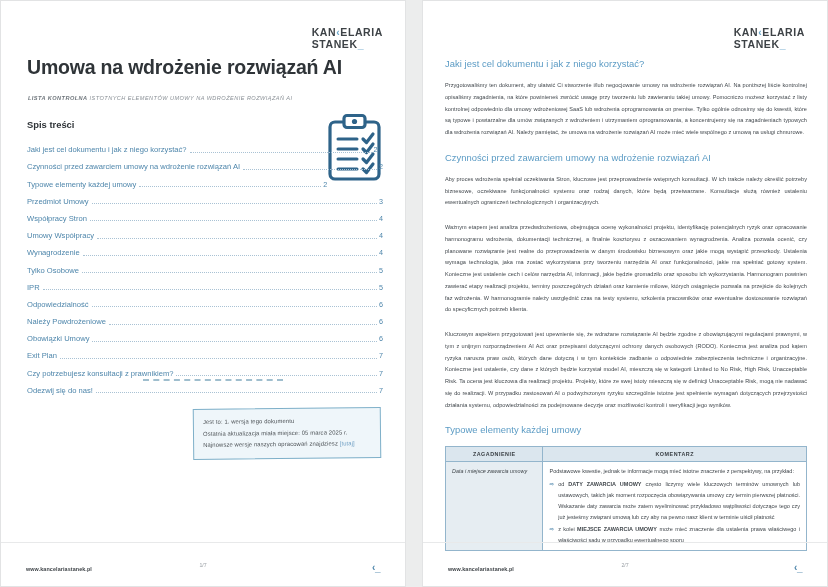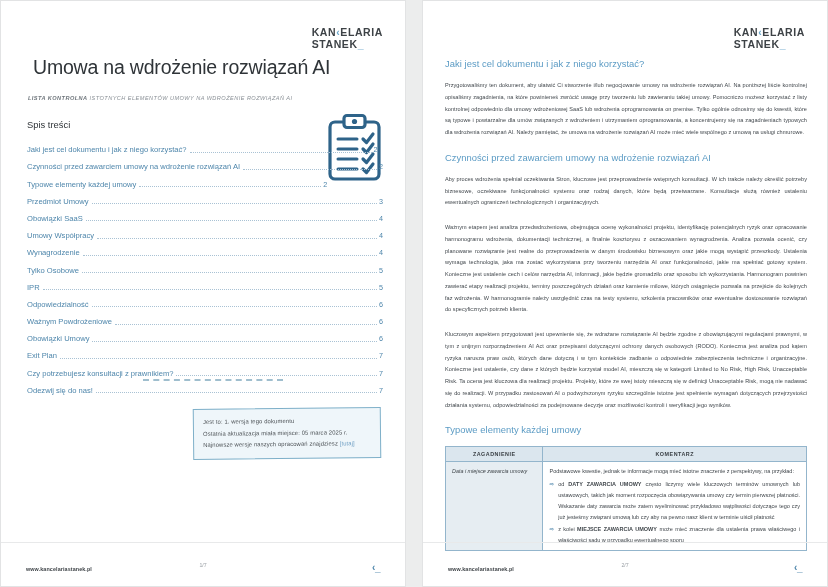--- a/index.html
+++ b/index.html
@@ -39,41 +39,41 @@
     font-size: 10.5px;
     letter-spacing: 0.6px;
     color: #3d4246;
   }
   .logo .chev { color: #6aa7cc; font-weight: bold; }
   .logo .dash { color: #6aa7cc; letter-spacing: 0; }
 
   
   .doc-title {
     position: absolute;
-    left: 32px; top: 55px;
+    left: 26px; top: 55px;
     font-size: 19.5px;
-    font-weight: normal;
+    font-weight: bold;
     color: #2f3438;
     letter-spacing: -0.2px;
   }
   .doc-subtitle {
     position: absolute;
     left: 27px; top: 94px;
     font-size: 5.6px;
     font-style: italic;
     letter-spacing: 0.45px;
     color: #8a9096;
   }
   .doc-subtitle b { color: #6f767c; font-weight: bold; }
 
   .toc-title {
     position: absolute;
     left: 26px; top: 118px;
     font-size: 9.4px;
-    font-weight: normal;
+    font-weight: bold;
     color: #2f3438;
   }
   .toc {
     position: absolute;
     left: 26px; right: 22px; top: 137px;
   }
   .toc-row {
     display: flex;
     align-items: flex-end;
     font-size: 7.6px;
@@ -274,21 +274,21 @@
             <span class="dots"></span>
             <span class="pg">2</span>
             <span class="spacer"></span>
           </div>
         <div class="toc-row">
             <span class="lbl">Przedmiot Umowy</span>
             <span class="dots"></span>
             <span class="pg">3</span>
           </div>
         <div class="toc-row">
-            <span class="lbl">Obowiązki SaaS</span>
+            <span class="lbl">Współpracy Stron</span>
             <span class="dots"></span>
             <span class="pg">4</span>
           </div>
         <div class="toc-row">
             <span class="lbl">Umowy Współpracy</span>
             <span class="dots"></span>
             <span class="pg">4</span>
           </div>
         <div class="toc-row">
             <span class="lbl">Wynagrodzenie</span>
@@ -304,21 +304,21 @@
             <span class="lbl">IPR</span>
             <span class="dots"></span>
             <span class="pg">5</span>
           </div>
         <div class="toc-row">
             <span class="lbl">Odpowiedzialność</span>
             <span class="dots"></span>
             <span class="pg">6</span>
           </div>
         <div class="toc-row">
-            <span class="lbl">Ważnym Powdrożeniowe</span>
+            <span class="lbl">Należy Powdrożeniowe</span>
             <span class="dots"></span>
             <span class="pg">6</span>
           </div>
         <div class="toc-row">
             <span class="lbl">Obowiązki Umowy</span>
             <span class="dots"></span>
             <span class="pg">6</span>
           </div>
         <div class="toc-row">
             <span class="lbl">Exit Plan</span>

